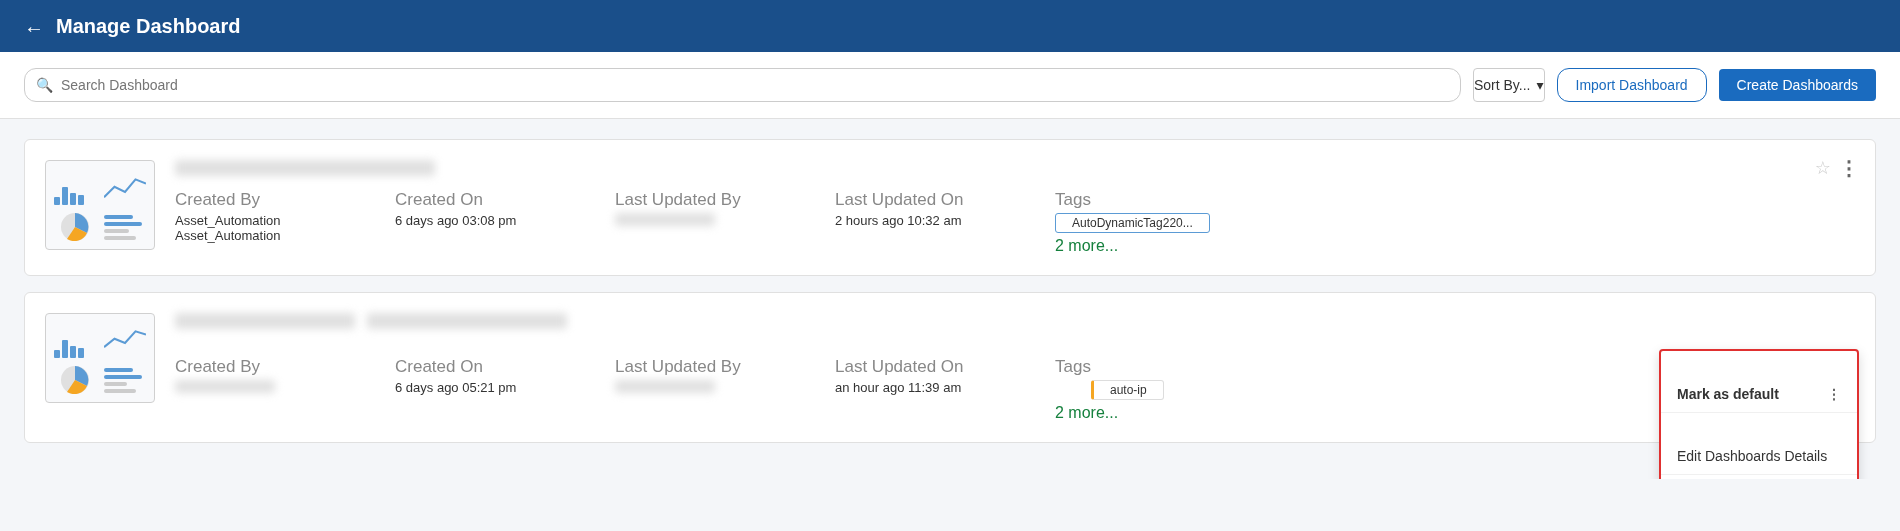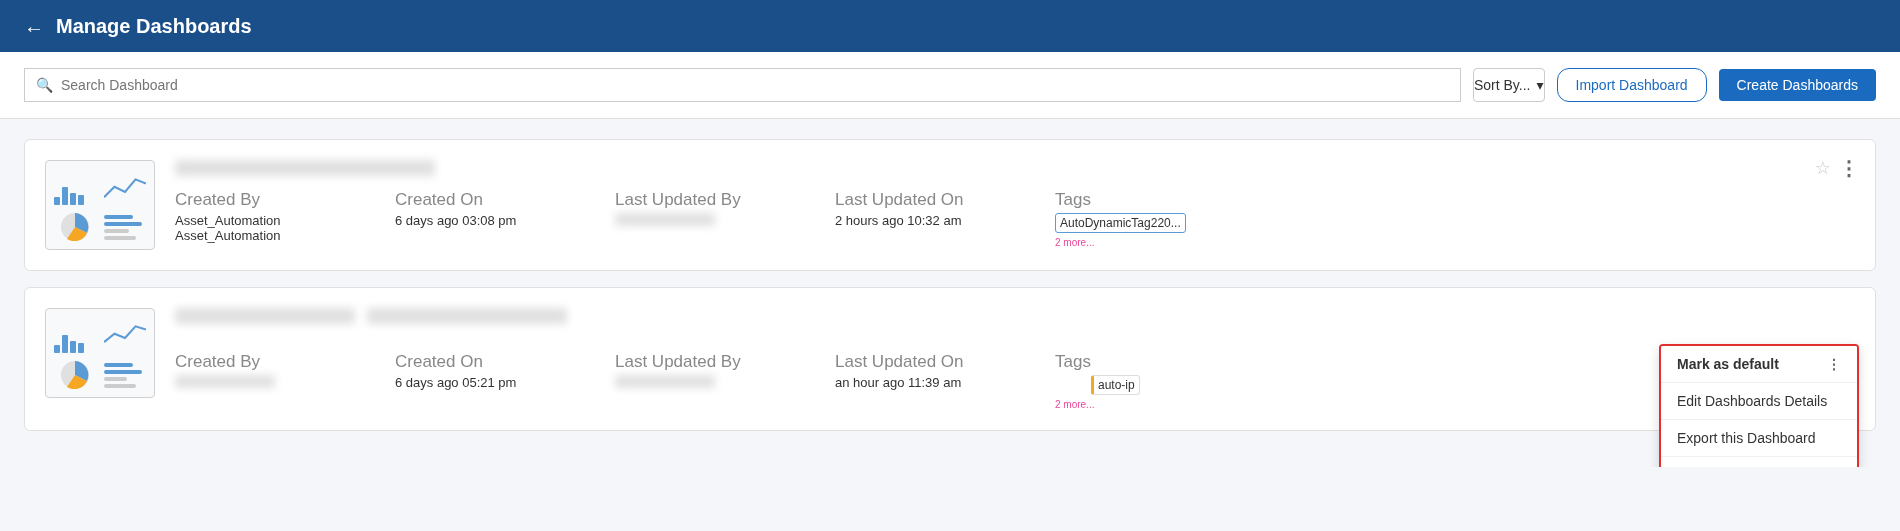--- a/index.html
+++ b/index.html
@@ -44,21 +44,21 @@
       left: 12px;
       top: 50%;
       transform: translateY(-50%);
       color: #999;
       font-size: 14px;
     }
     .search-input {
       width: 100%;
       padding: 8px 12px 8px 36px;
       border: 1px solid #ccc;
-      border-radius: 0;
+      border-radius: 12px;
       font-size: 14px;
       color: #333;
       outline: none;
     }
 
     .sort-btn {
       padding: 8px 0;
       border: 1px solid #ccc;
       background: white;
       border-radius: 4px;
@@ -181,37 +181,37 @@
       width: 100px;
       height: 13px;
       background: #e0e0e0;
       border-radius: 3px;
       filter: blur(4px);
     }
 
     
     .tag-badge {
       display: inline-block;
-      padding: 2px 4px;
+      padding: 2px 16px;
       border: 1px solid #5b9bd5;
       border-radius: 3px;
       font-size: 12px;
       color: #333;
       margin-bottom: 4px;
     }
     .tag-badge-orange {
       border-left: 3px solid #f5a623;
       border-top: 1px solid #ddd;
       border-right: 1px solid #ddd;
       border-bottom: 1px solid #ddd;
       margin-left: 36px;
     }
     .tag-more {
-      font-size: 10px;
-      color: #ec4899;
+      font-size: 16px;
+      color: #15803d;
       cursor: pointer;
     }
 
     
     .card-actions {
       position: absolute;
       top: 16px;
       right: 16px;
       display: flex;
       gap: 8px;
@@ -235,33 +235,34 @@
     }
     .dropdown-item {
       padding: 10px 16px;
       font-size: 14px;
       color: #333;
       cursor: pointer;
       display: flex;
       align-items: flex-start;
       justify-content: space-between;
       border-bottom: 1px solid #f0f0f0;
+      margin-top: 25px;
     }
     .dropdown-item:last-child { border-bottom: none; }
     .dropdown-item-active {
       font-weight: 600;
       background: white;
     }
   </style>
 </head>
 <body>
 
 <div class="header">
   <span class="header-back">←</span>
-  <span class="header-title">Manage Dashboards</span>
+  <span class="header-title">Manage Dashboard</span>
 </div>
 
 <div class="toolbar">
   <div class="search-container">
     <span class="search-icon-wrap">🔍</span>
     <input class="search-input" type="text" placeholder="Search Dashboard" style="">
   </div>
   <button class="sort-btn">
     <span>Sort By...</span>
     <span>▾</span>

